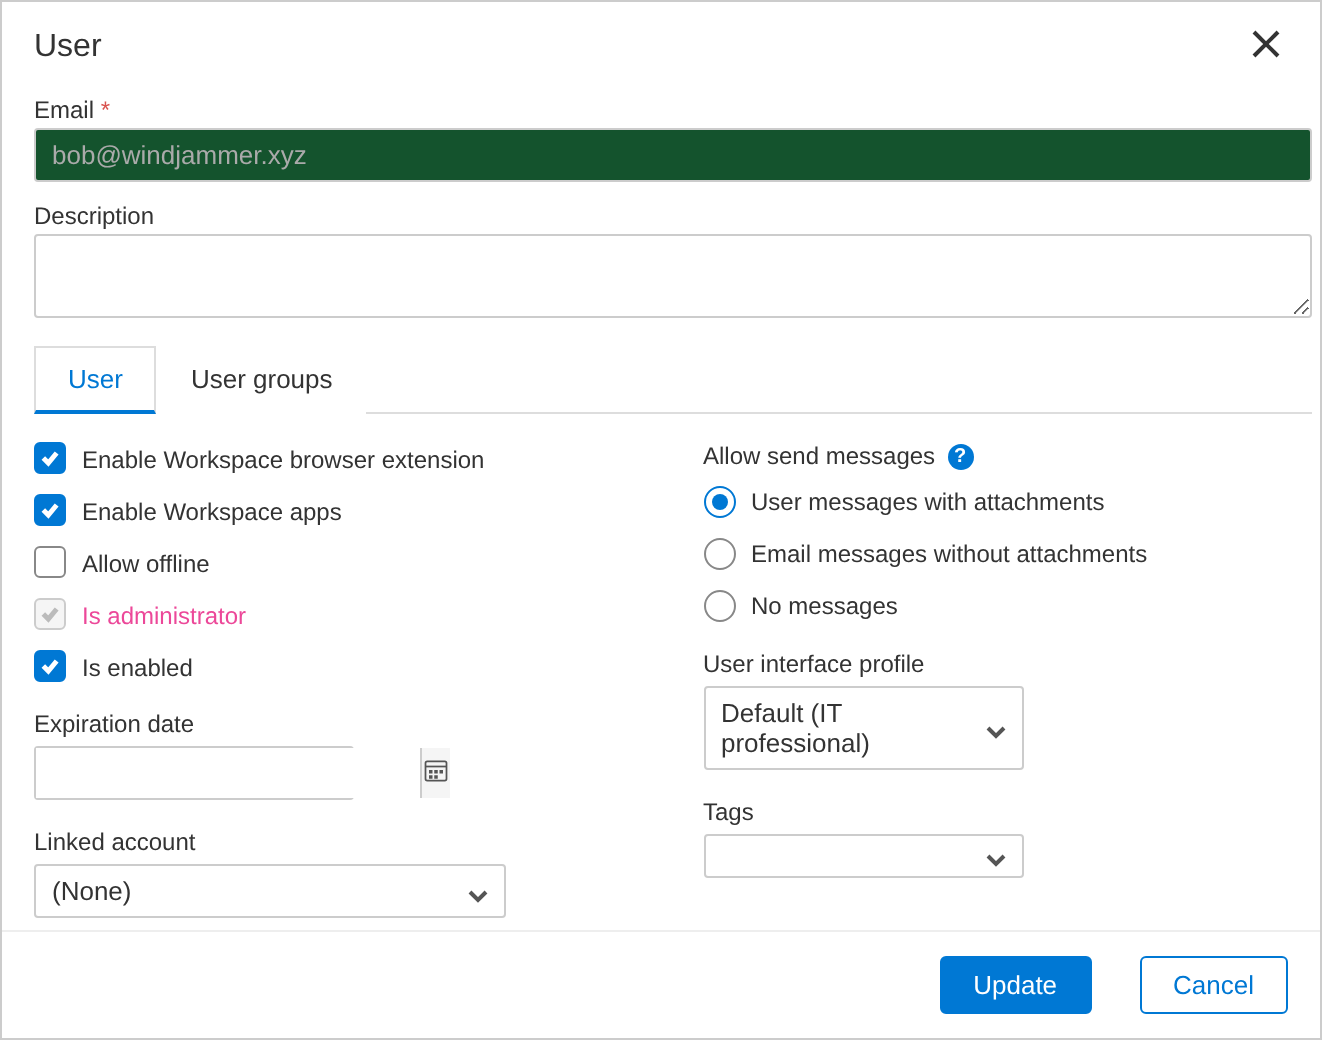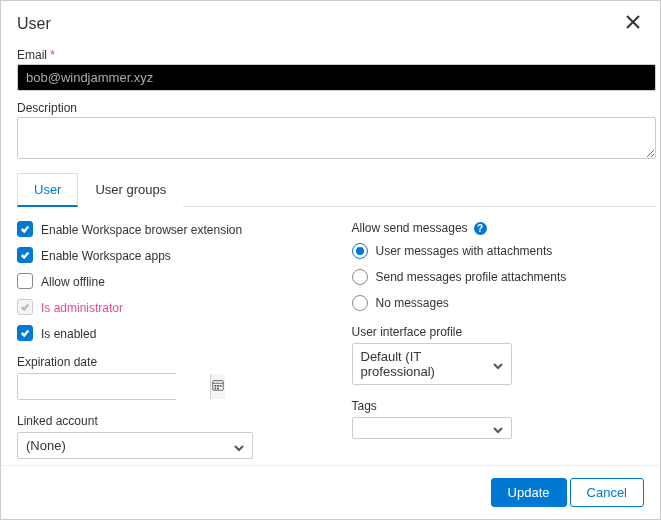--- a/index.html
+++ b/index.html
@@ -6,21 +6,21 @@
     body { font-family: "Segoe UI", Arial, sans-serif; font-size: 13px; color: #333; background: #fff; width: 661px; height: 520px; overflow: hidden; }
     .modal { border: 1px solid #ccc; width: 661px; height: 520px; display: flex; flex-direction: column; position: relative; }
     .modal-header { display: flex; justify-content: space-between; align-items: center; padding: 10px 16px 6px 16px; }
     .modal-title { font-size: 16px; font-weight: 400; color: #333; }
     .close-btn { background: none; border: none; cursor: pointer; padding: 4px; display: flex; }
     .close-btn svg { width: 14px; height: 14px; stroke: #333; stroke-width: 2; }
     .modal-body { flex: 1; padding: 6px 4px 8px 16px; overflow-y: auto; }
     .form-label { font-size: 12px; color: #333; margin-bottom: 2px; display: block; }
     .required::after { content: " *"; color: #d9534f; }
     .form-input { width: 100%; border: 1px solid #ccc; border-radius: 2px; padding: 5px 8px; font-size: 13px; color: #333; background: #fff; }
-    .form-input[disabled] { color: #aaa; background: #000000; }
+    .form-input[disabled] { color: #aaa; background: #14532d; }
     .form-textarea { width: 100%; border: 1px solid #ccc; border-radius: 2px; padding: 5px 8px; font-size: 13px; resize: both; height: 42px; }
     .field-group { margin-bottom: 10px; }
     .tabs { display: flex; border-bottom: 1px solid #ddd; margin-top: 6px; margin-bottom: 14px; }
     .tab { padding: 8px 16px; font-size: 13px; color: #333; cursor: pointer; border: 1px solid transparent; border-bottom: none; position: relative; bottom: -1px; background: #fff; }
     .tab.active { color: #0078d4; border-color: #ddd; border-bottom: 2px solid #0078d4; background: #fff; }
     .columns { display: flex; gap: 30px; }
     .col { flex: 1; }
     .checkbox-row { display: flex; align-items: flex-end; margin-bottom: 10px; font-size: 12px; cursor: pointer; }
     .checkbox-row.disabled { color: #ec4899; cursor: default; }
     .checkbox-box { width: 16px; height: 16px; border: 1px solid #888; border-radius: 3px; margin-right: 8px; display: flex; align-items: center; justify-content: center; background: #fff; flex-shrink: 0; }
@@ -38,21 +38,21 @@
     .sub-field .form-label { margin-bottom: 4px; }
     .date-input-wrap { display: flex; border: 1px solid #ccc; border-radius: 2px; width: 160px; }
     .date-input { border: none; flex: 1; padding: 5px 8px; font-size: 13px; outline: none; }
     .date-icon-btn { border: none; border-left: 1px solid #ccc; background: #f5f5f5; width: 28px; display: flex; align-items: center; justify-content: center; cursor: pointer; }
     .date-icon-btn svg { width: 14px; height: 14px; fill: #555; }
     .select-wrap { border: 1px solid #ccc; border-radius: 2px; display: flex; align-items: center; padding: 5px 8px; cursor: pointer; background: #fff; justify-content: space-between; }
     .select-wrap.half { width: 236px; }
     .select-wrap.small { width: 160px; align-items: center; }
     .chevron { width: 10px; height: 10px; }
     .chevron svg { width: 10px; height: 10px; stroke: #555; stroke-width: 2; fill: none; }
-    .modal-footer { display: flex; justify-content: flex-end; gap: 3px; padding: 12px 16px; border-top: 1px solid #eee; }
+    .modal-footer { display: flex; justify-content: flex-end; gap: 24px; padding: 12px 16px; border-top: 1px solid #eee; }
     .btn { padding: 6px 16px; font-size: 13px; border-radius: 3px; cursor: pointer; border: 1px solid transparent; }
     .btn-primary { background: #0078d4; color: #fff; border-color: #0078d4; }
     .btn-secondary { background: #fff; color: #0078d4; border-color: #0078d4; }
   </style>
 </head>
 <body>
 
 <div class="modal">
   <div class="modal-header">
     <div class="modal-title">User</div>
@@ -168,21 +168,21 @@
           <span class="help-icon">?</span>
         </div>
 
         <div class="radio-row">
           <div class="radio-circle checked"></div>
           <span>User messages with attachments</span>
         </div>
 
         <div class="radio-row">
           <div class="radio-circle"></div>
-          <span>Send messages profile attachments</span>
+          <span>Email messages without attachments</span>
         </div>
 
         <div class="radio-row">
           <div class="radio-circle"></div>
           <span>No messages</span>
         </div>
 
         <div class="sub-field">
           <label class="form-label">User interface profile</label>
           <div class="select-wrap small">

